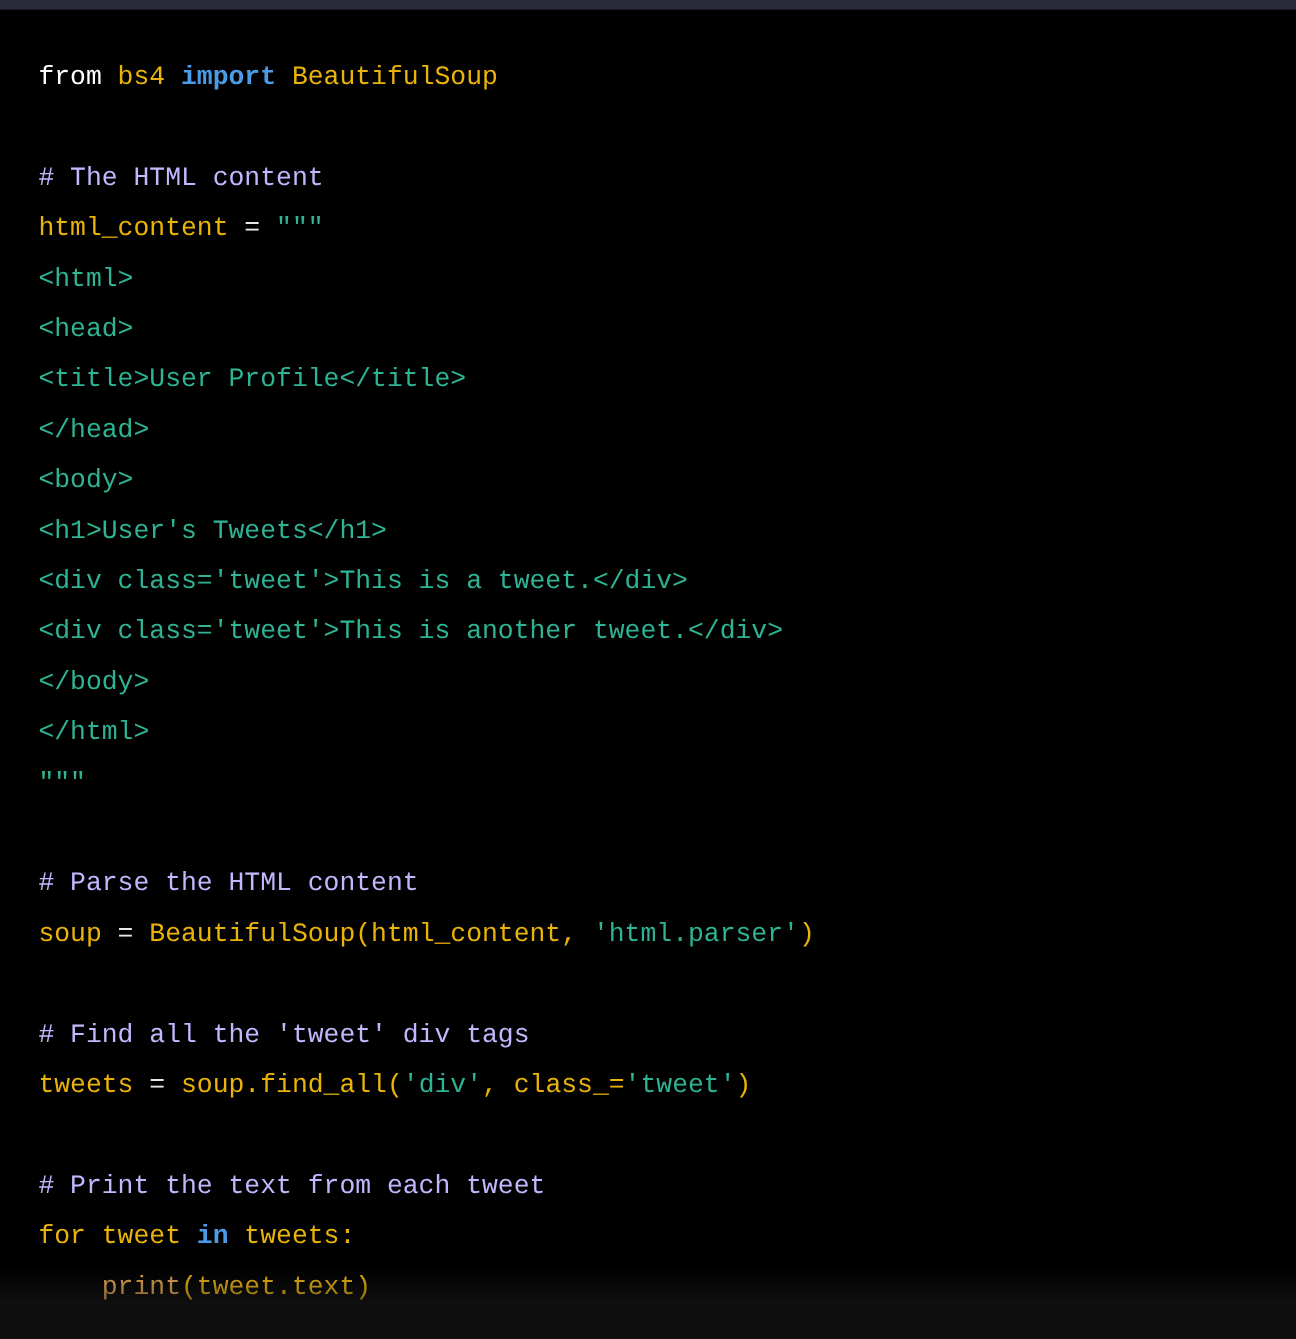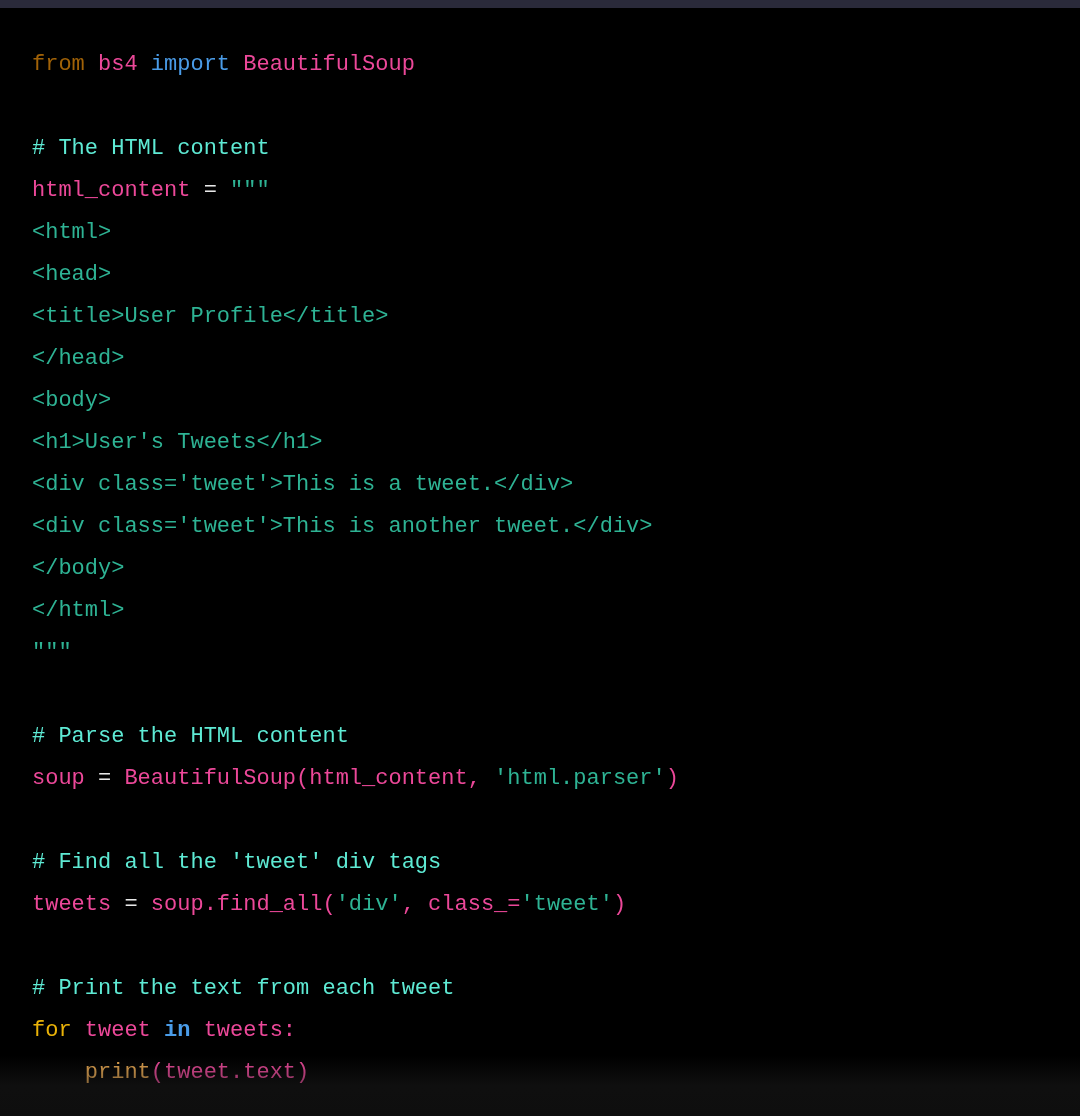--- a/index.html
+++ b/index.html
@@ -20,26 +20,26 @@
   .top-bar {
     width: 100%;
     height: 8px;
     background: #2a2a3a;
   }
   .code-container {
     padding: 36px 32px 0 32px;
     white-space: pre;
     color: #e8e8e8;
   }
-  .kw-from { color: #a16207; margin-top: 35px; }
-  .kw-import { color: #4a9ce8; }
+  .kw-from { color: #ffffff; margin-top: 35px; }
+  .kw-import { color: #4a9ce8; font-weight: bold; }
   .kw-for { color: #eab308; }
   .kw-in { color: #4a9ce8; font-weight: bold; }
-  .ident { color: #ec4899; }
-  .comment { color: #5eead4; }
+  .ident { color: #eab308; }
+  .comment { color: #c4b5fd; }
   .string { color: #2eb394; }
   .func { color: #e6a64f; }
   .op { color: #e8e8e8; }
   .bottom-gradient {
     position: absolute;
     bottom: 0;
     left: 0;
     width: 100%;
     height: 60px;
     background: linear-gradient(to bottom, rgba(0,0,0,0) 0%, rgba(30,30,30,0.5) 50%, rgba(20,20,20,0.7) 100%);

